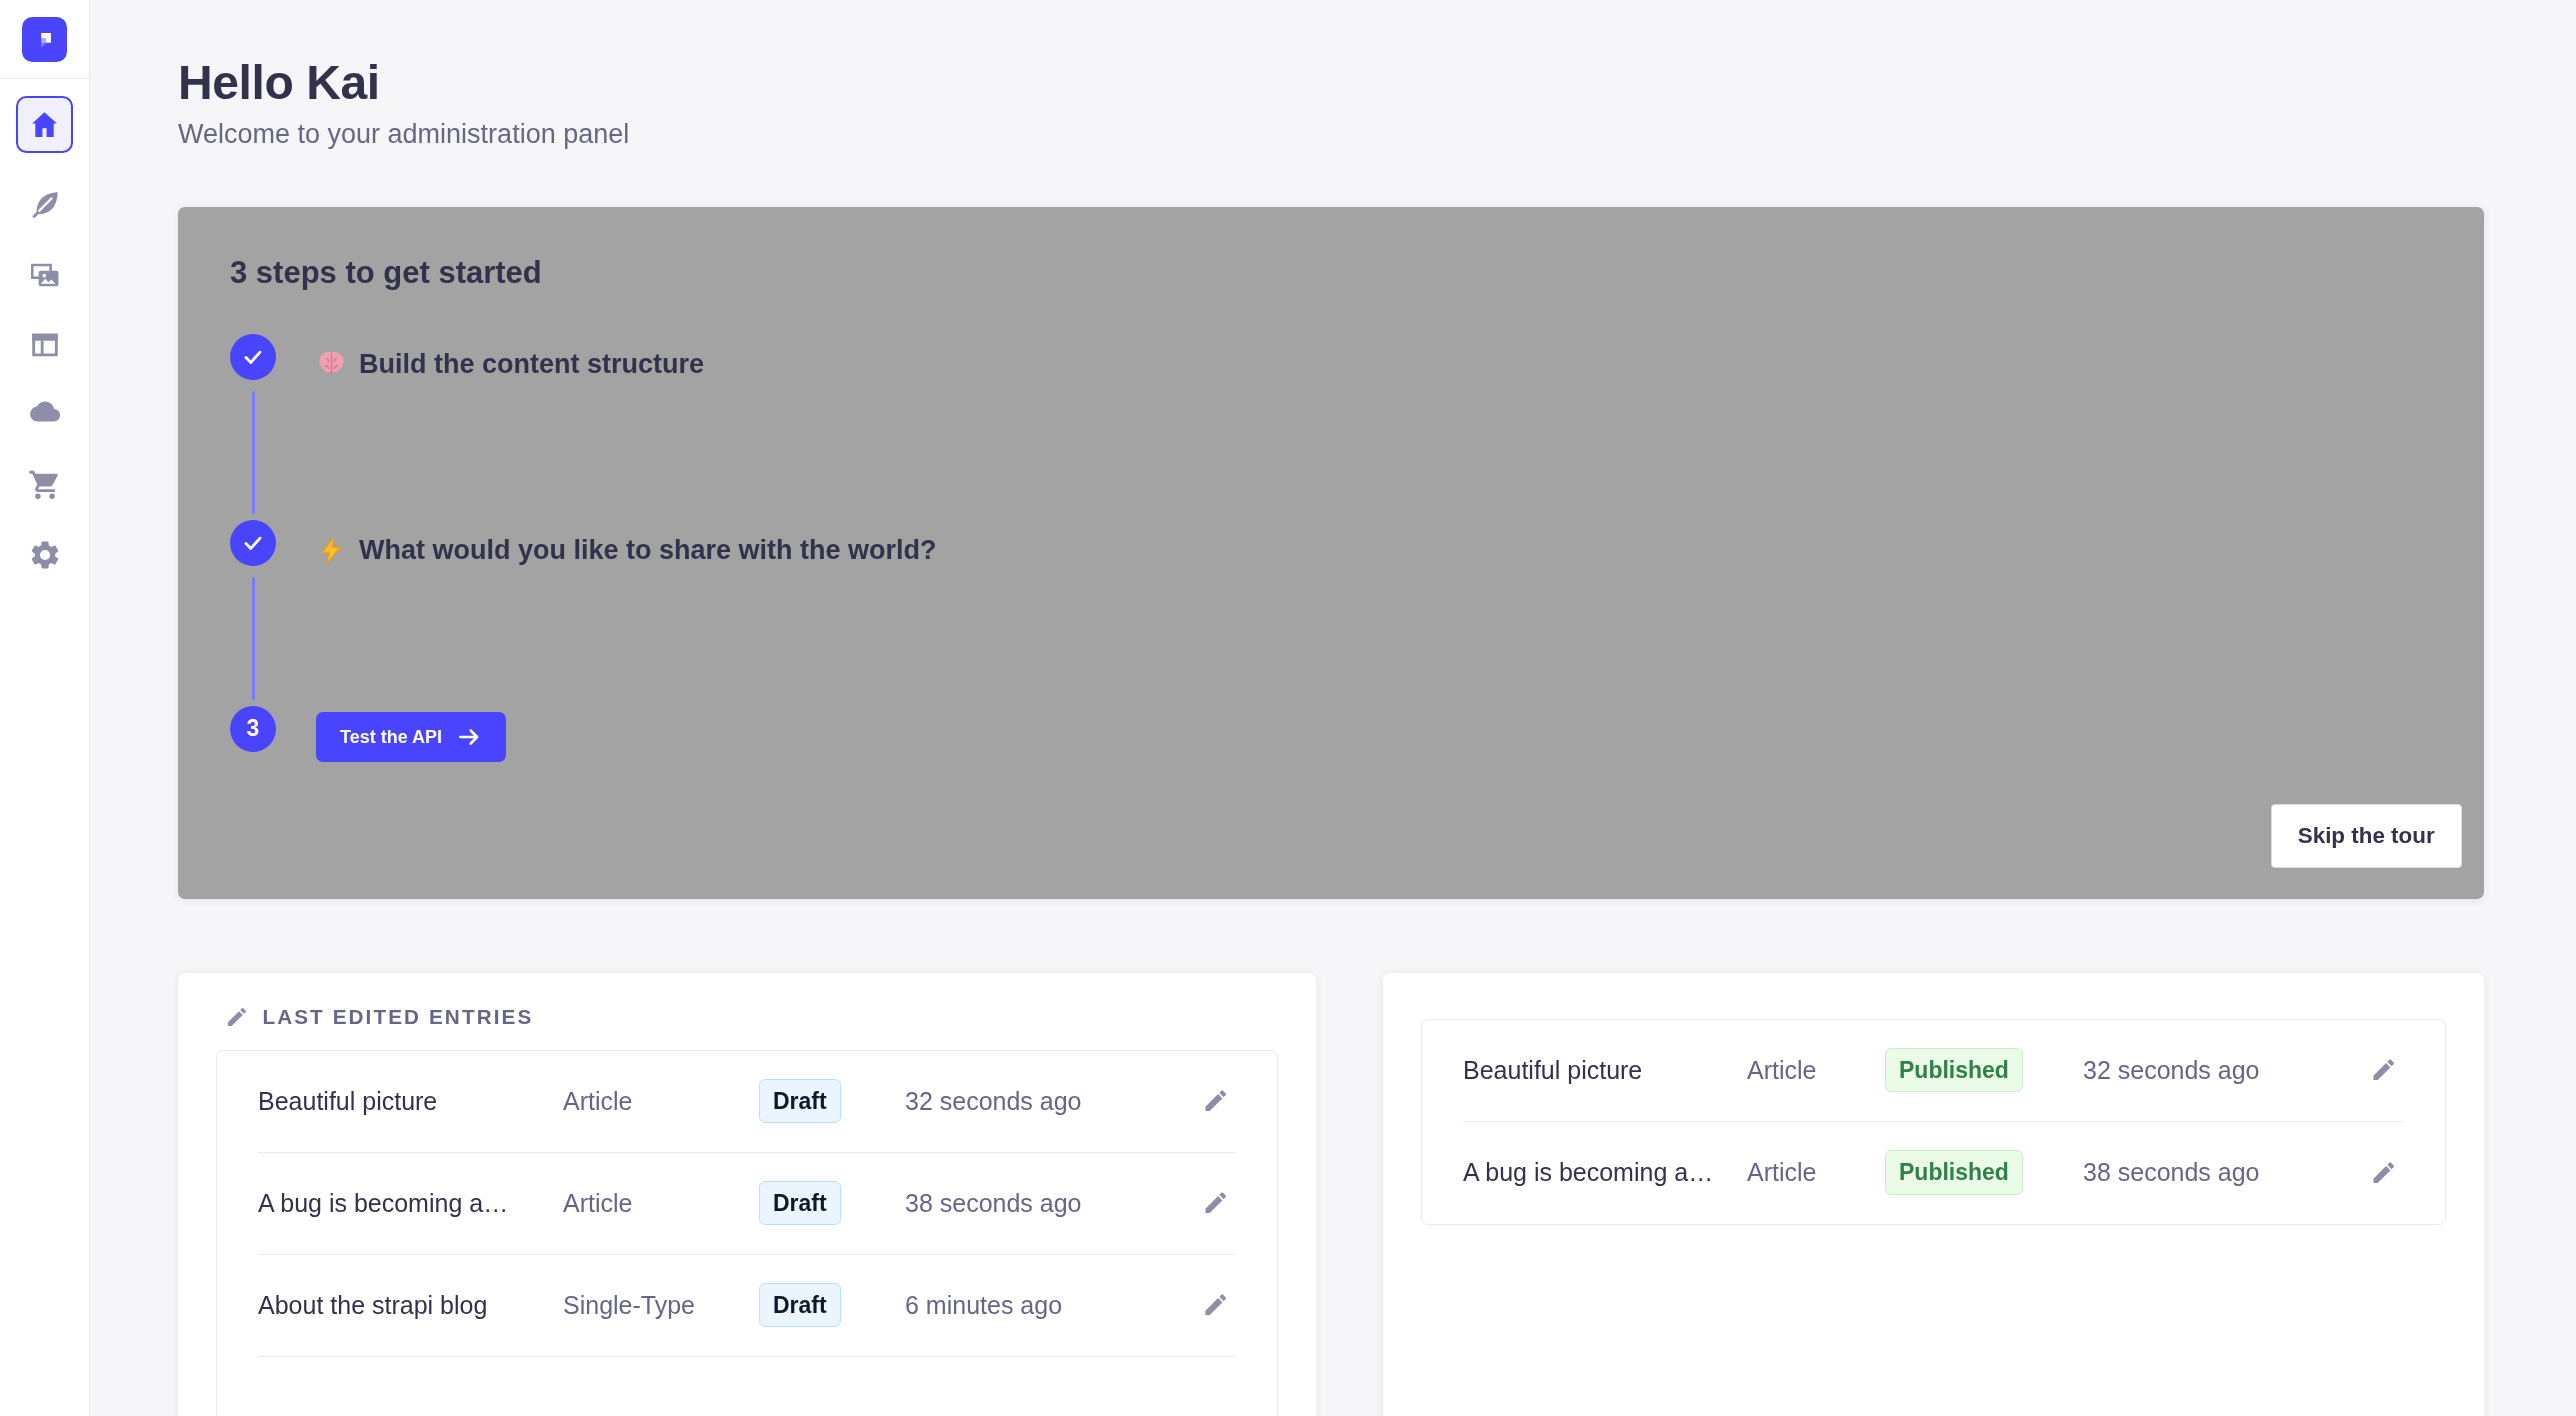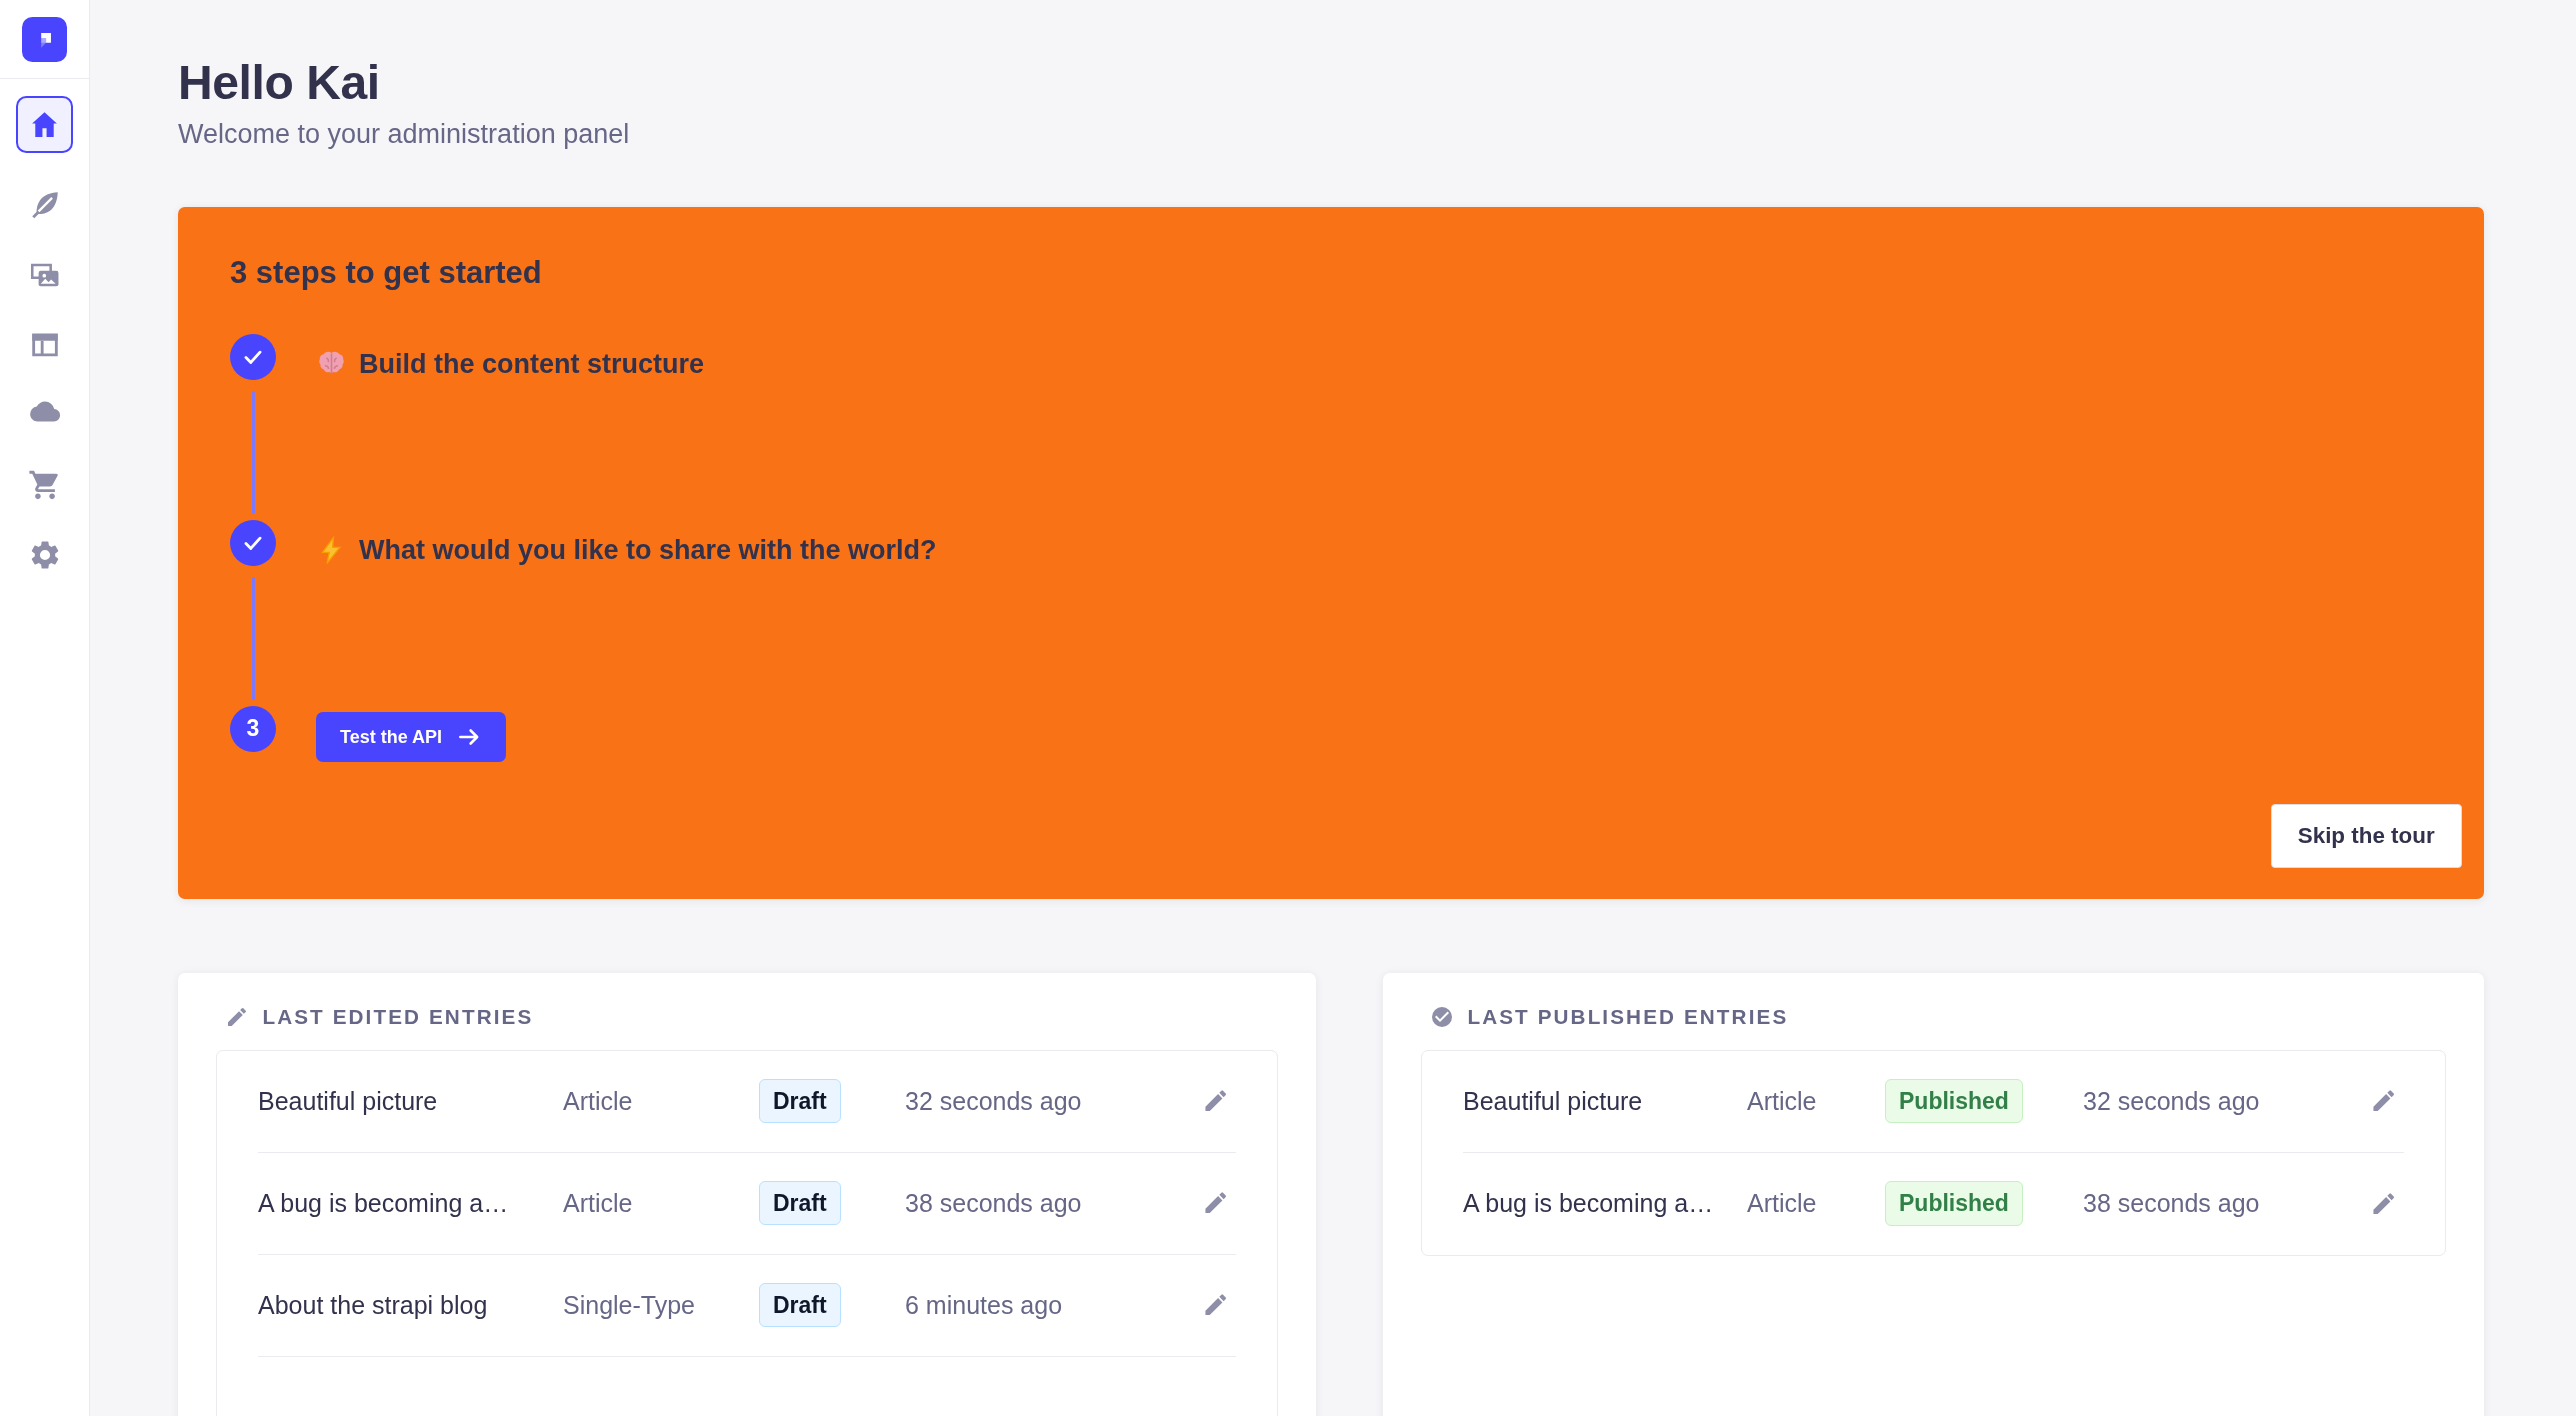--- a/index.html
+++ b/index.html
@@ -36,21 +36,21 @@
   }
   .nav-home svg { width:33px; height:33px; fill:#4945ff; }
 
   
   main { flex:1; padding:55px 92px 0 88px; }
   .page-title { font-size:48px; font-weight:700; color:#32324d; letter-spacing:-0.4px; }
   .page-subtitle { margin-top:8.6px; font-size:27px; color:#666687; font-weight:400; }
 
   
   .tour-card {
-    position:relative; margin-top:57px; height:692px; background:#f97316;
+    position:relative; margin-top:57px; height:692px; background:#a3a3a3;
     border-radius:6.9px; box-shadow:0 1.7px 8.6px rgba(33,33,52,0.08); padding:48px 52px;
   }
   .tour-title { font-size:31px; font-weight:700; color:#32324d; }
   .steps { margin-top:43px; list-style:none; }
   .step { position:relative; padding-left:86px; }
   .step.gap { margin-bottom:140px; }
   .step-circle {
     position:absolute; left:0; top:0; width:46px; height:46px; border-radius:50%;
     background:#4945ff; display:flex; align-items:center; justify-content:center;
     color:#ffffff; font-size:23px; font-weight:600;
@@ -269,26 +269,20 @@
             <button class="edit-btn">
               <svg viewBox="0 0 24 24">
                   <path d="M3 17.25V21h3.75L17.8 9.94l-3.75-3.75L3 17.25zM20.7 7.04a1 1 0 0 0 0-1.41l-2.34-2.34a1 1 0 0 0-1.41 0l-1.83 1.83 3.75 3.75 1.83-1.83z"></path>
                 </svg>
             </button>
           </div>
         </div>
       </article>
 
       <article class="panel panel-published">
-        <div class="panel-head">
-          <svg viewBox="0 0 24 24">
-            <path d="M12 2a10 10 0 1 0 0 20 10 10 0 0 0 0-20zm-2 15-5-5 1.41-1.41L10 14.17l7.59-7.59L19 8l-9 9z"></path>
-          </svg>
-          <h3>LAST PUBLISHED ENTRIES</h3>
-        </div>
         <div class="entry-table">
           <div class="entry-row divided">
             <span class="cell-title">Beautiful picture</span>
             <span class="cell-type">Article</span>
             <span><span class="badge published">Published</span></span>
             <span class="cell-time">32 seconds ago</span>
             <button class="edit-btn">
               <svg viewBox="0 0 24 24">
                   <path d="M3 17.25V21h3.75L17.8 9.94l-3.75-3.75L3 17.25zM20.7 7.04a1 1 0 0 0 0-1.41l-2.34-2.34a1 1 0 0 0-1.41 0l-1.83 1.83 3.75 3.75 1.83-1.83z"></path>
                 </svg>

